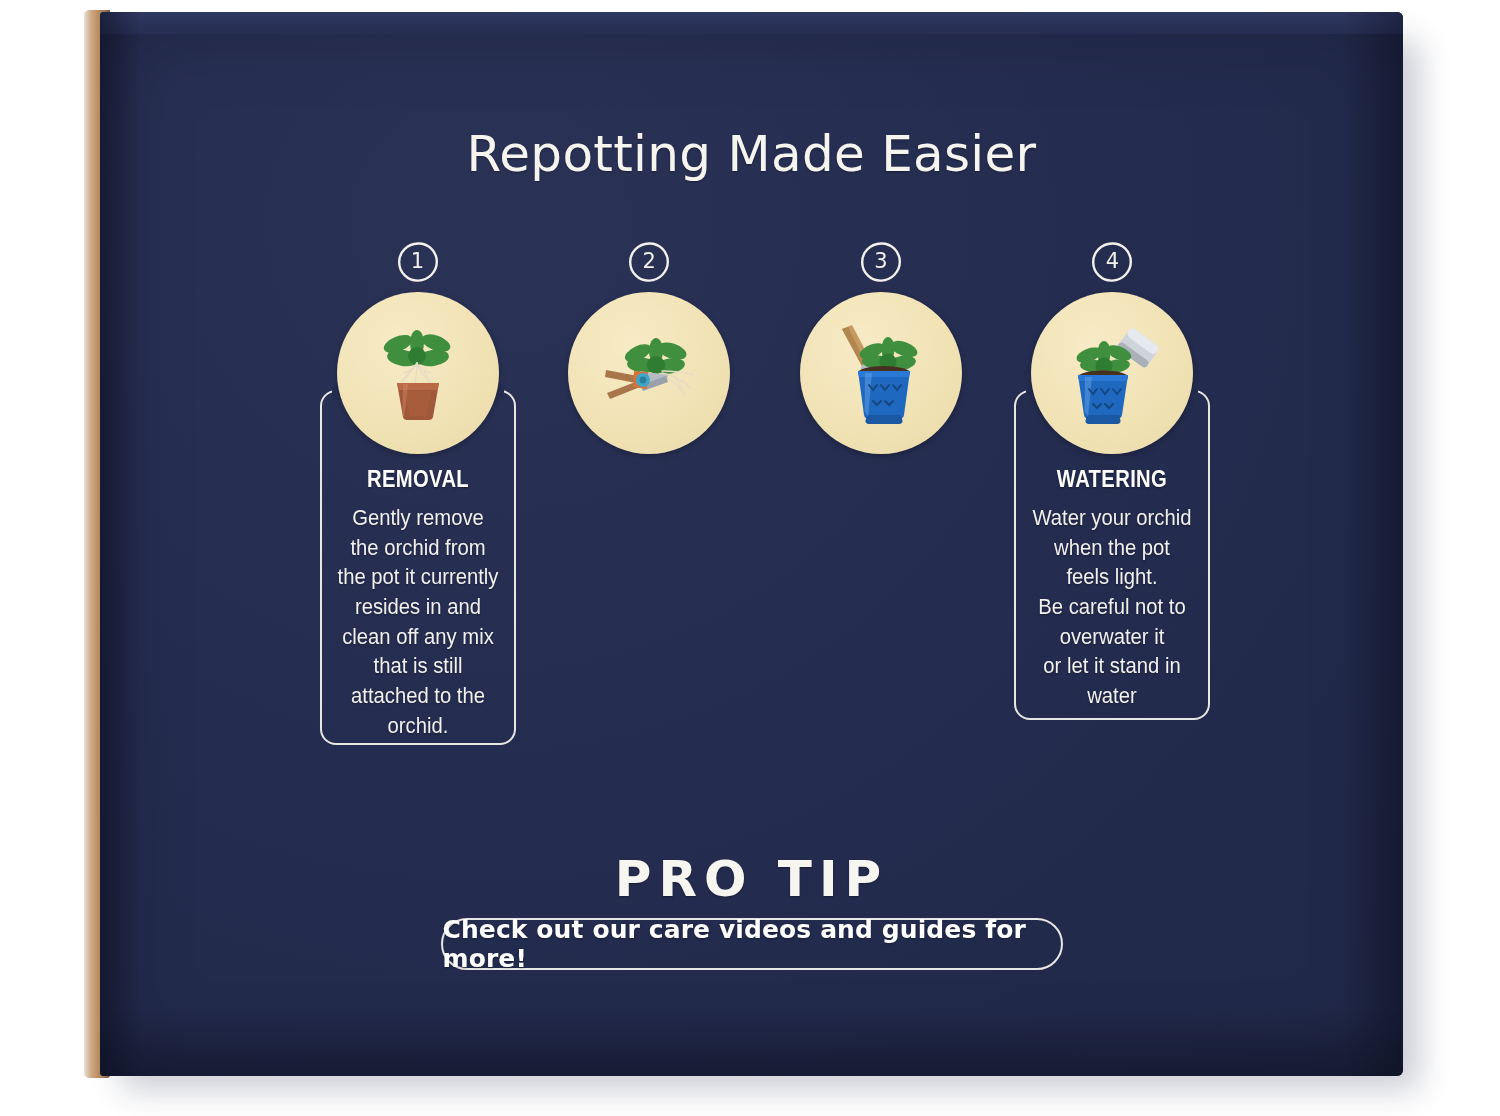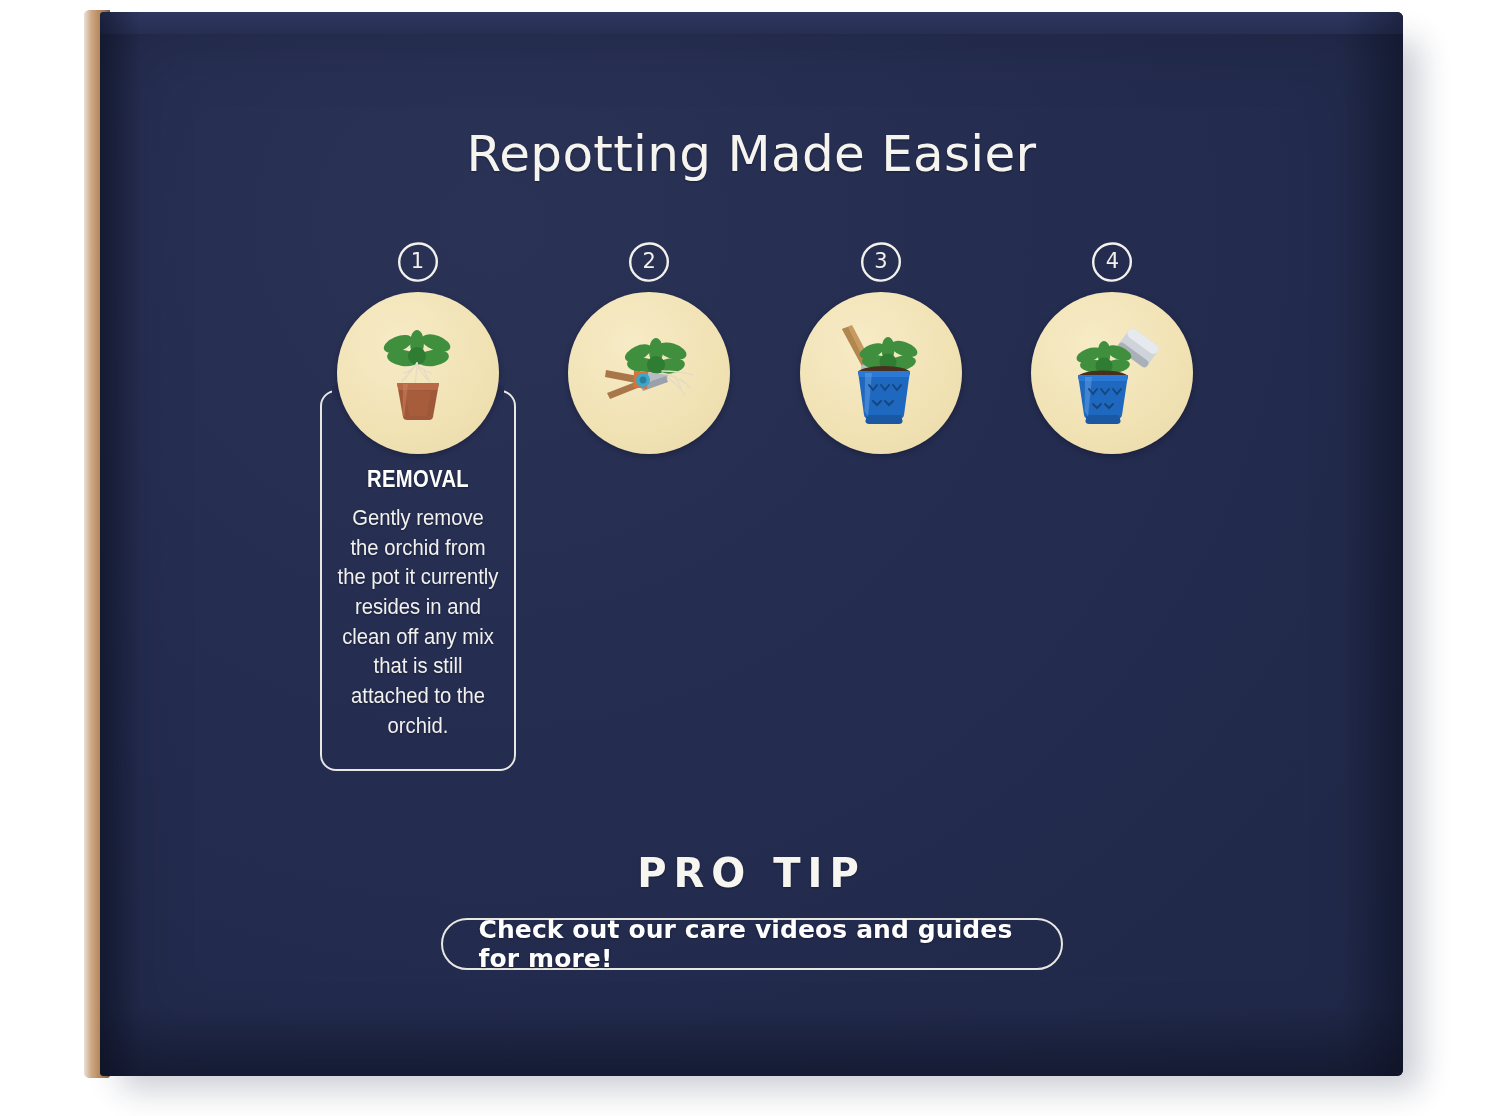--- a/index.html
+++ b/index.html
@@ -160,21 +160,21 @@
     box-shadow: 0 2px 6px rgba(0,0,0,0.25);
   }
   .medallion svg { display: block; }
 
   
   .card {
     position: relative;
     margin-top: -64px;
     width: 196px;
     min-height: 330px;
-    padding: 74px 6px 28px 6px;
+    padding: 74px 6px 2px 6px;
     box-sizing: border-box;
     border: 2.5px solid #e9e7e2;
     border-radius: 16px;
     text-align: center;
     z-index: 1;
   }
   
   .card::before {
     content: "";
     position: absolute;
@@ -212,21 +212,21 @@
   }
 
   
   .pro-tip {
     position: absolute;
     left: 0;
     top: 838px;
     width: 100%;
     text-align: center;
     color: #f7f5f0;
-    font-size: 40px;
+    font-size: 50px;
     font-weight: 700;
     letter-spacing: 7px;
     font-family: "DejaVu Sans", sans-serif;
     text-shadow: 0 1px 2px rgba(0,0,0,0.35);
   }
   .pro-banner {
     position: absolute;
     left: 50%;
     top: 906px;
     transform: translateX(-50%);
@@ -238,21 +238,20 @@
     align-items: center;
     justify-content: center;
   }
   .pro-banner span {
     color: #ffffff;
     font-size: 25px;
     font-weight: 700;
     letter-spacing: 0.1px;
     font-family: "DejaVu Sans", sans-serif;
     text-shadow: 0 1px 2px rgba(0,0,0,0.35);
-    margin-left: 36px;
   }
 </style>
 </head>
 <body>
 
 <div id="stage">
 
   <div class="box-shadow-layer"></div>
   <div class="kraft-edge"></div>
 
@@ -446,20 +445,30 @@
               <g fill="none" stroke="#15477f" stroke-width="2" stroke-linecap="round">
                 <path d="M40 78 l4 5 l4 -5"></path>
                 <path d="M52 78 l4 5 l4 -5"></path>
                 <path d="M64 78 l4 5 l4 -5"></path>
                 <path d="M44 93 l4 4 l4 -4"></path>
                 <path d="M56 93 l4 4 l4 -4"></path>
               </g>
             </svg>
           </div>
 
+          <div class="card">
+            <div class="card-title">WATERING</div>
+            <div class="card-body">Water your orchid
+when the pot
+feels light.
+Be careful not to
+overwater it
+or let it stand in
+water</div>
+          </div>
         </div>
 
       </div>
 
       <div class="pro-tip">PRO TIP</div>
 
       <div class="pro-banner">
         <span>Check out our care videos and guides for more!</span>
       </div>
 

